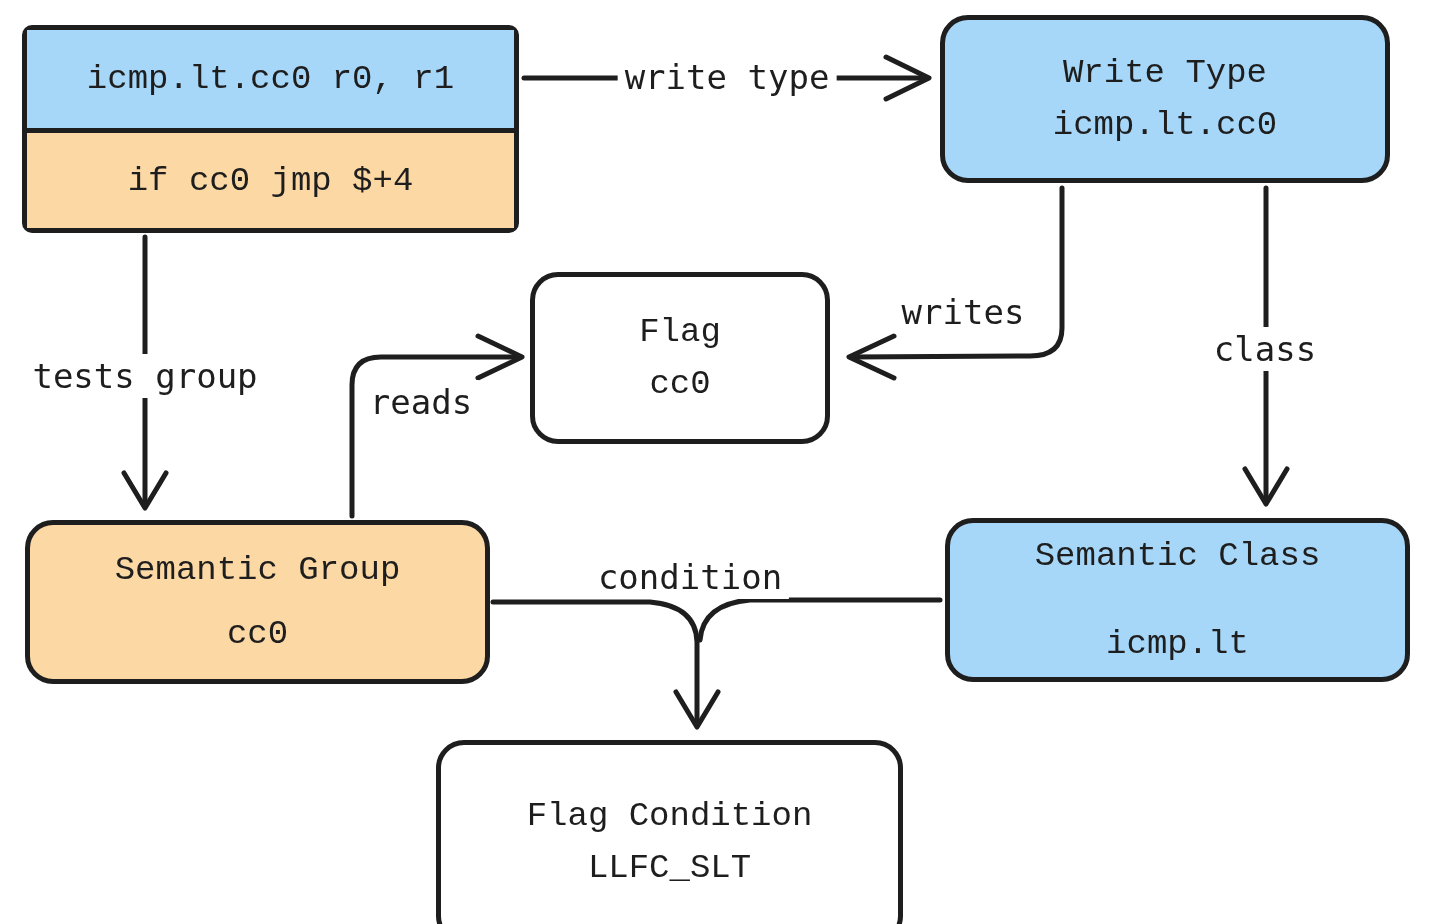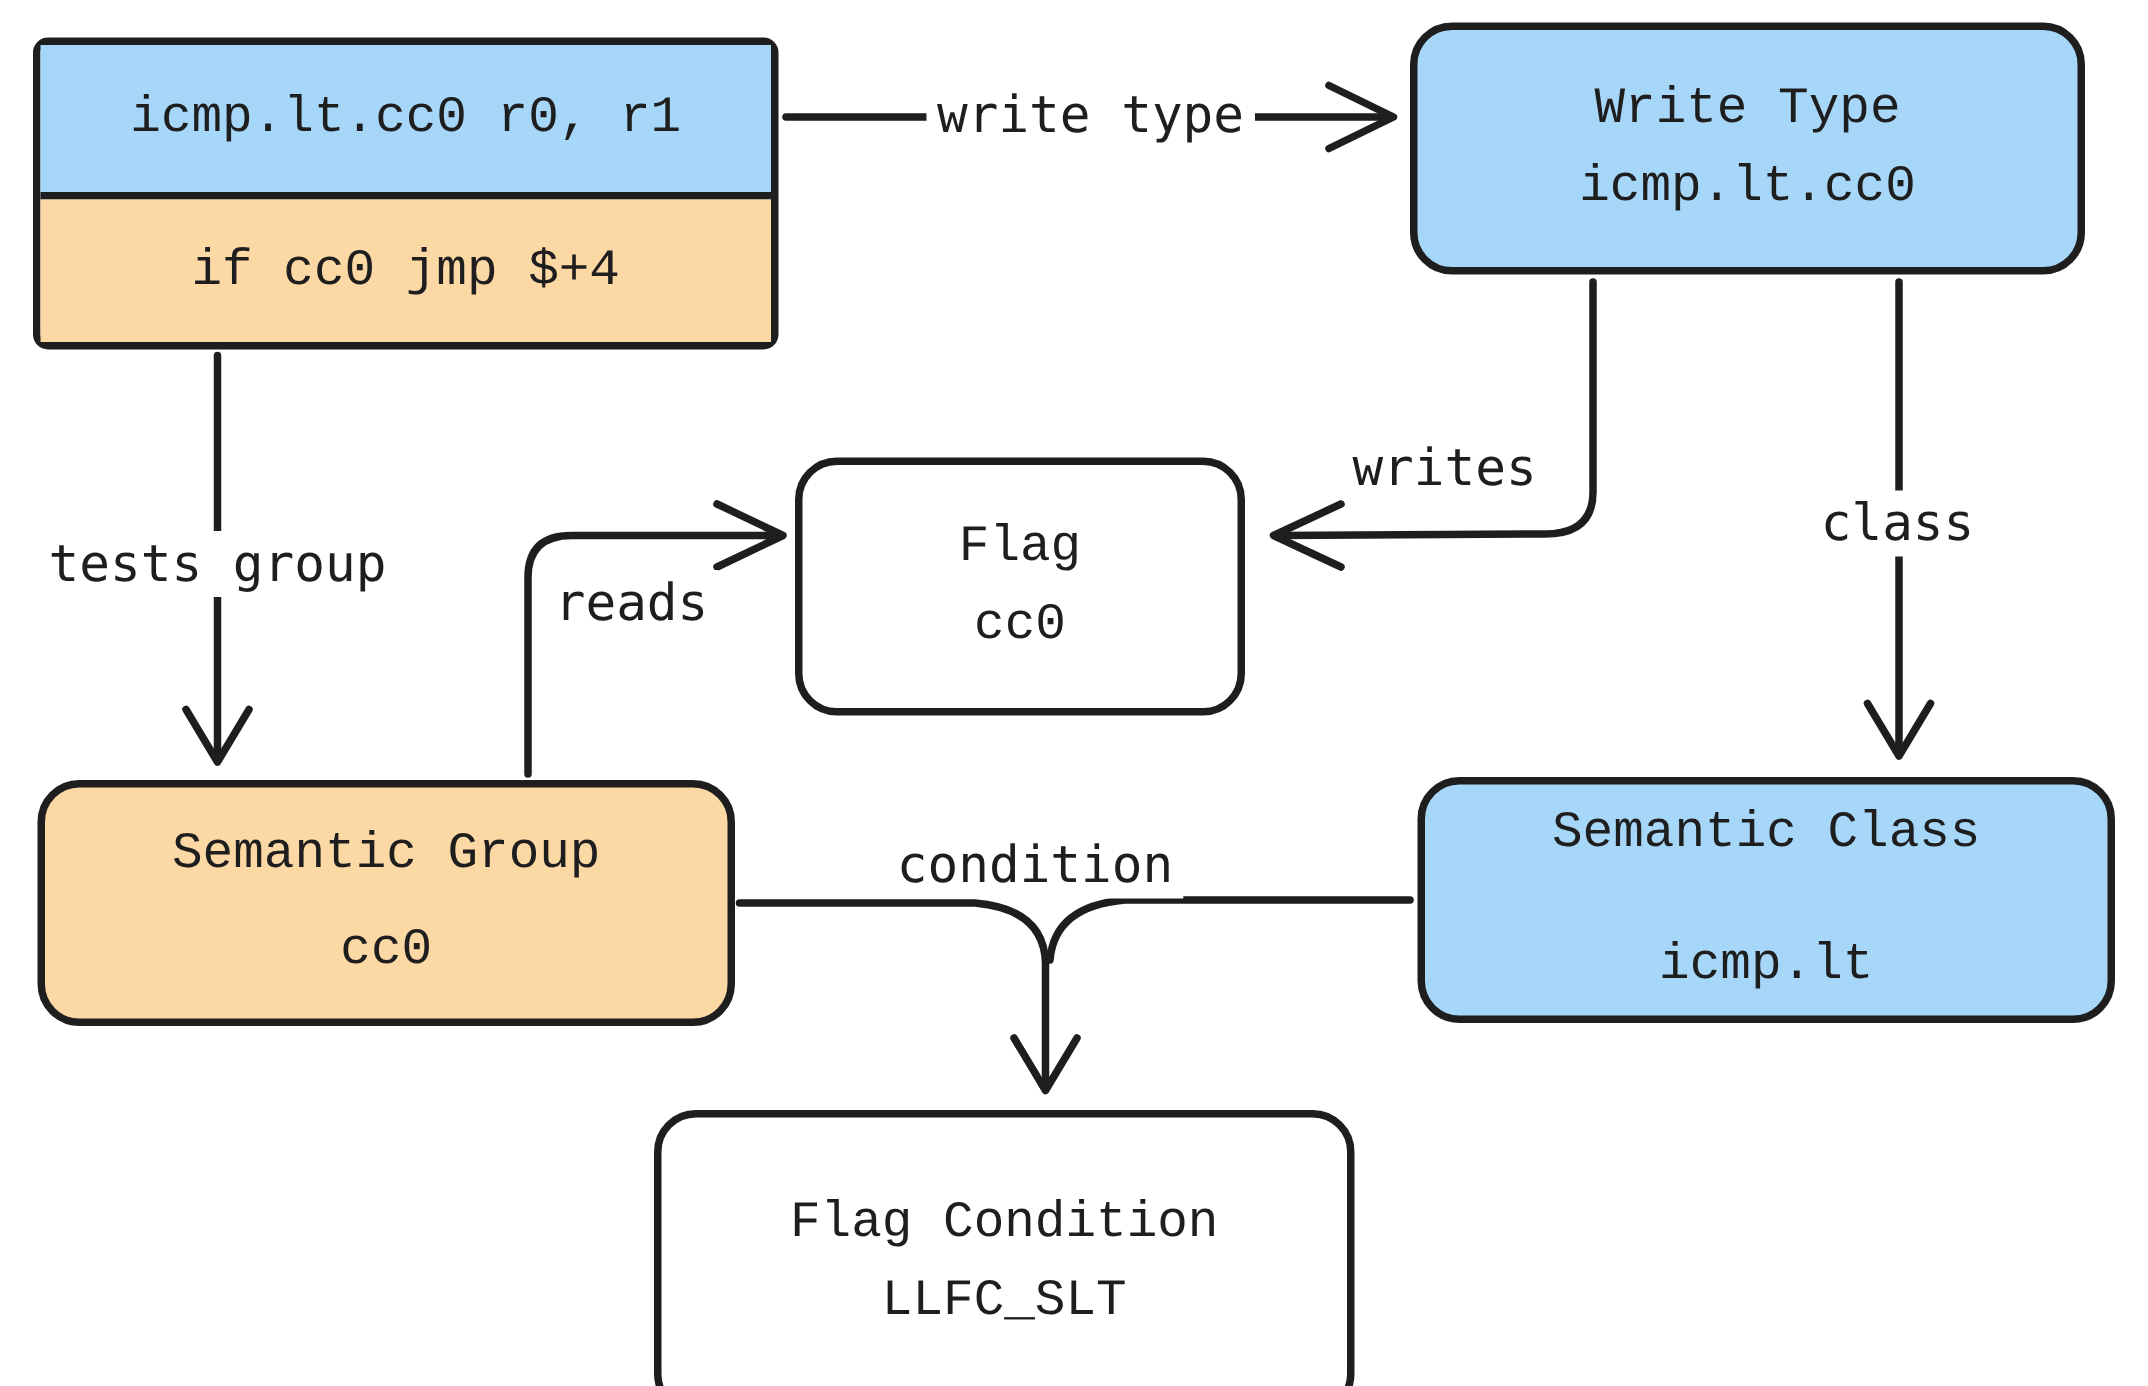--- a/index.html
+++ b/index.html
@@ -114,21 +114,21 @@
     <div class="row bottom fill-orange">
       <span>if cc0 jmp $+4</span>
     </div>
   </div>
 
   <div class="node rounded fill-blue" style="left:940px; top:15px; width:450px; height:168px;">
     <div>Write Type</div>
     <div>icmp.lt.cc0</div>
   </div>
 
-  <div class="node rounded fill-white" style="left:530px; top:272px; width:300px; height:172px;margin-top:33px;">
+  <div class="node rounded fill-white" style="left:530px; top:272px; width:300px; height:172px;">
     <div>Flag</div>
     <div>cc0</div>
   </div>
 
   <div class="node rounded fill-orange" style="left:25px; top:520px; width:465px; height:164px;gap:12px;">
     <div>Semantic Group</div>
     <div>cc0</div>
   </div>
 
   <div class="node rounded fill-blue" style="left:945px; top:518px; width:465px; height:164px;gap:36px;">

